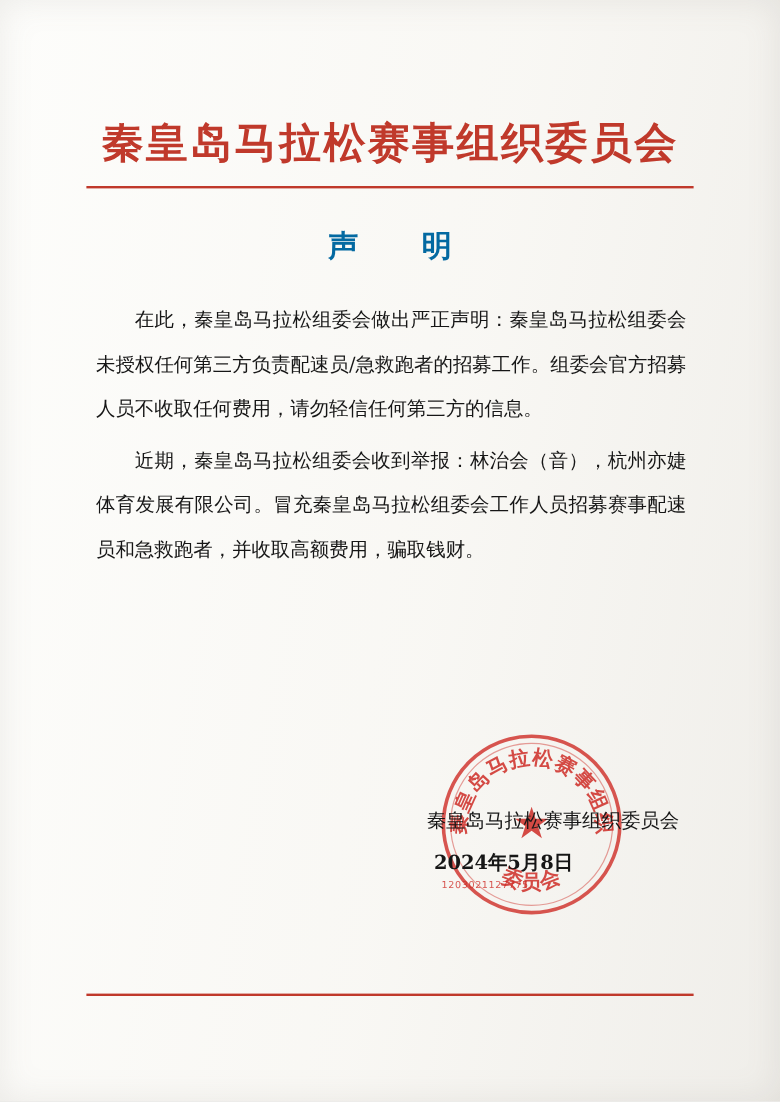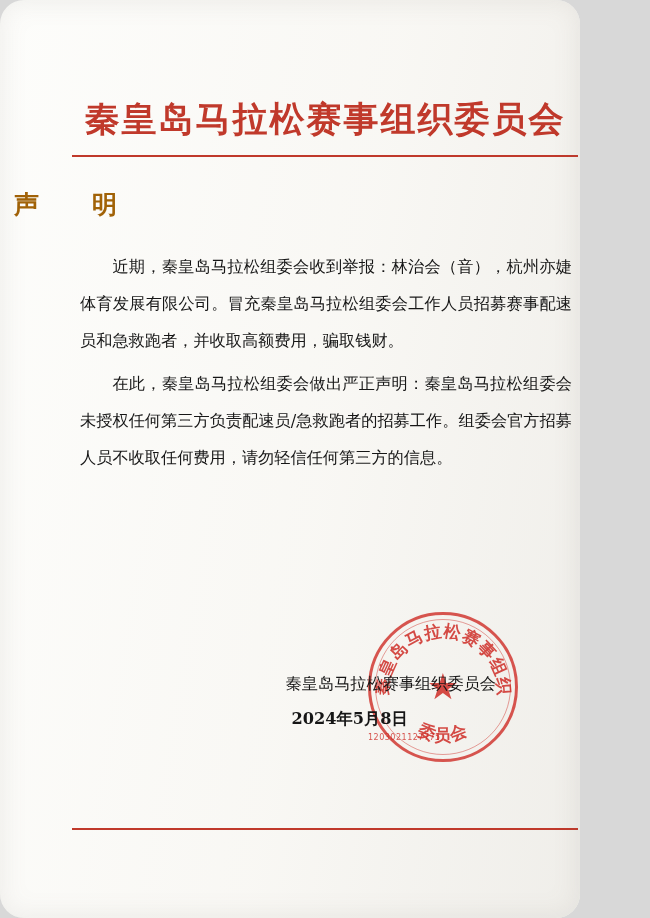--- a/index.html
+++ b/index.html
@@ -8,26 +8,25 @@
     background: #d8d8d8;
   }
   body {
     width: 650px;
     height: 918px;
     overflow: hidden;
     font-family: "DejaVu Serif", "Liberation Serif", serif;
   }
   .page {
     position: relative;
-    width: 580px;
+    width: 650px;
     height: 918px;
     background: #fdfdfb;
     box-sizing: border-box;
     overflow: hidden;
-    border-radius: 24px;
   }
   
   .paper-tint {
     position: absolute;
     inset: 0;
     background:
       linear-gradient(100deg, rgba(250,248,245,0.0) 0%, rgba(245,243,238,0.55) 55%, rgba(236,234,229,0.8) 100%);
     pointer-events: none;
   }
   .paper-edge {
@@ -57,24 +56,24 @@
     width: 506px;
     height: 2px;
     background: #c0392b;
   }
 
   .doc-title {
     position: absolute;
     top: 188px;
     left: 0;
     width: 650px;
-    text-align: left;
+    text-align: center;
     font-size: 25px;
     font-weight: bold;
-    color: #a16207;
+    color: #0369a1;
     letter-spacing: 14px;
     text-indent: 14px;
   }
 
   .body-text {
     position: absolute;
     top: 248px;
     left: 80px;
     width: 492px;
     color: #161616;
@@ -170,22 +169,22 @@
 
   <div class="paper-tint"></div>
 
   <div class="letterhead">秦皇岛马拉松赛事组织委员会</div>
 
   <div class="rule-top"></div>
 
   <div class="doc-title">声　明</div>
 
   <div class="body-text">
+    <p>在此，秦皇岛马拉松组委会做出严正声明：秦皇岛马拉松组委会未授权任何第三方负责配速员/急救跑者的招募工作。组委会官方招募人员不收取任何费用，请勿轻信任何第三方的信息。</p>
     <p>近期，秦皇岛马拉松组委会收到举报：林治会（音），杭州亦婕体育发展有限公司。冒充秦皇岛马拉松组委会工作人员招募赛事配速员和急救跑者，并收取高额费用，骗取钱财。</p>
-    <p>在此，秦皇岛马拉松组委会做出严正声明：秦皇岛马拉松组委会未授权任何第三方负责配速员/急救跑者的招募工作。组委会官方招募人员不收取任何费用，请勿轻信任何第三方的信息。</p>
   </div>
 
   <div class="seal">
     <div class="ring"></div>
     <div class="ring-inner"></div>
     <svg class="arc-text" viewBox="0 0 150 150">
       <defs>
         <path id="sealArc" d="M 20,80 A 55,55 0 0 1 130,80" fill="none"></path>
         <path id="sealArcBottom" d="M 28,82 A 47,47 0 0 0 122,82" fill="none"></path>
       </defs>

